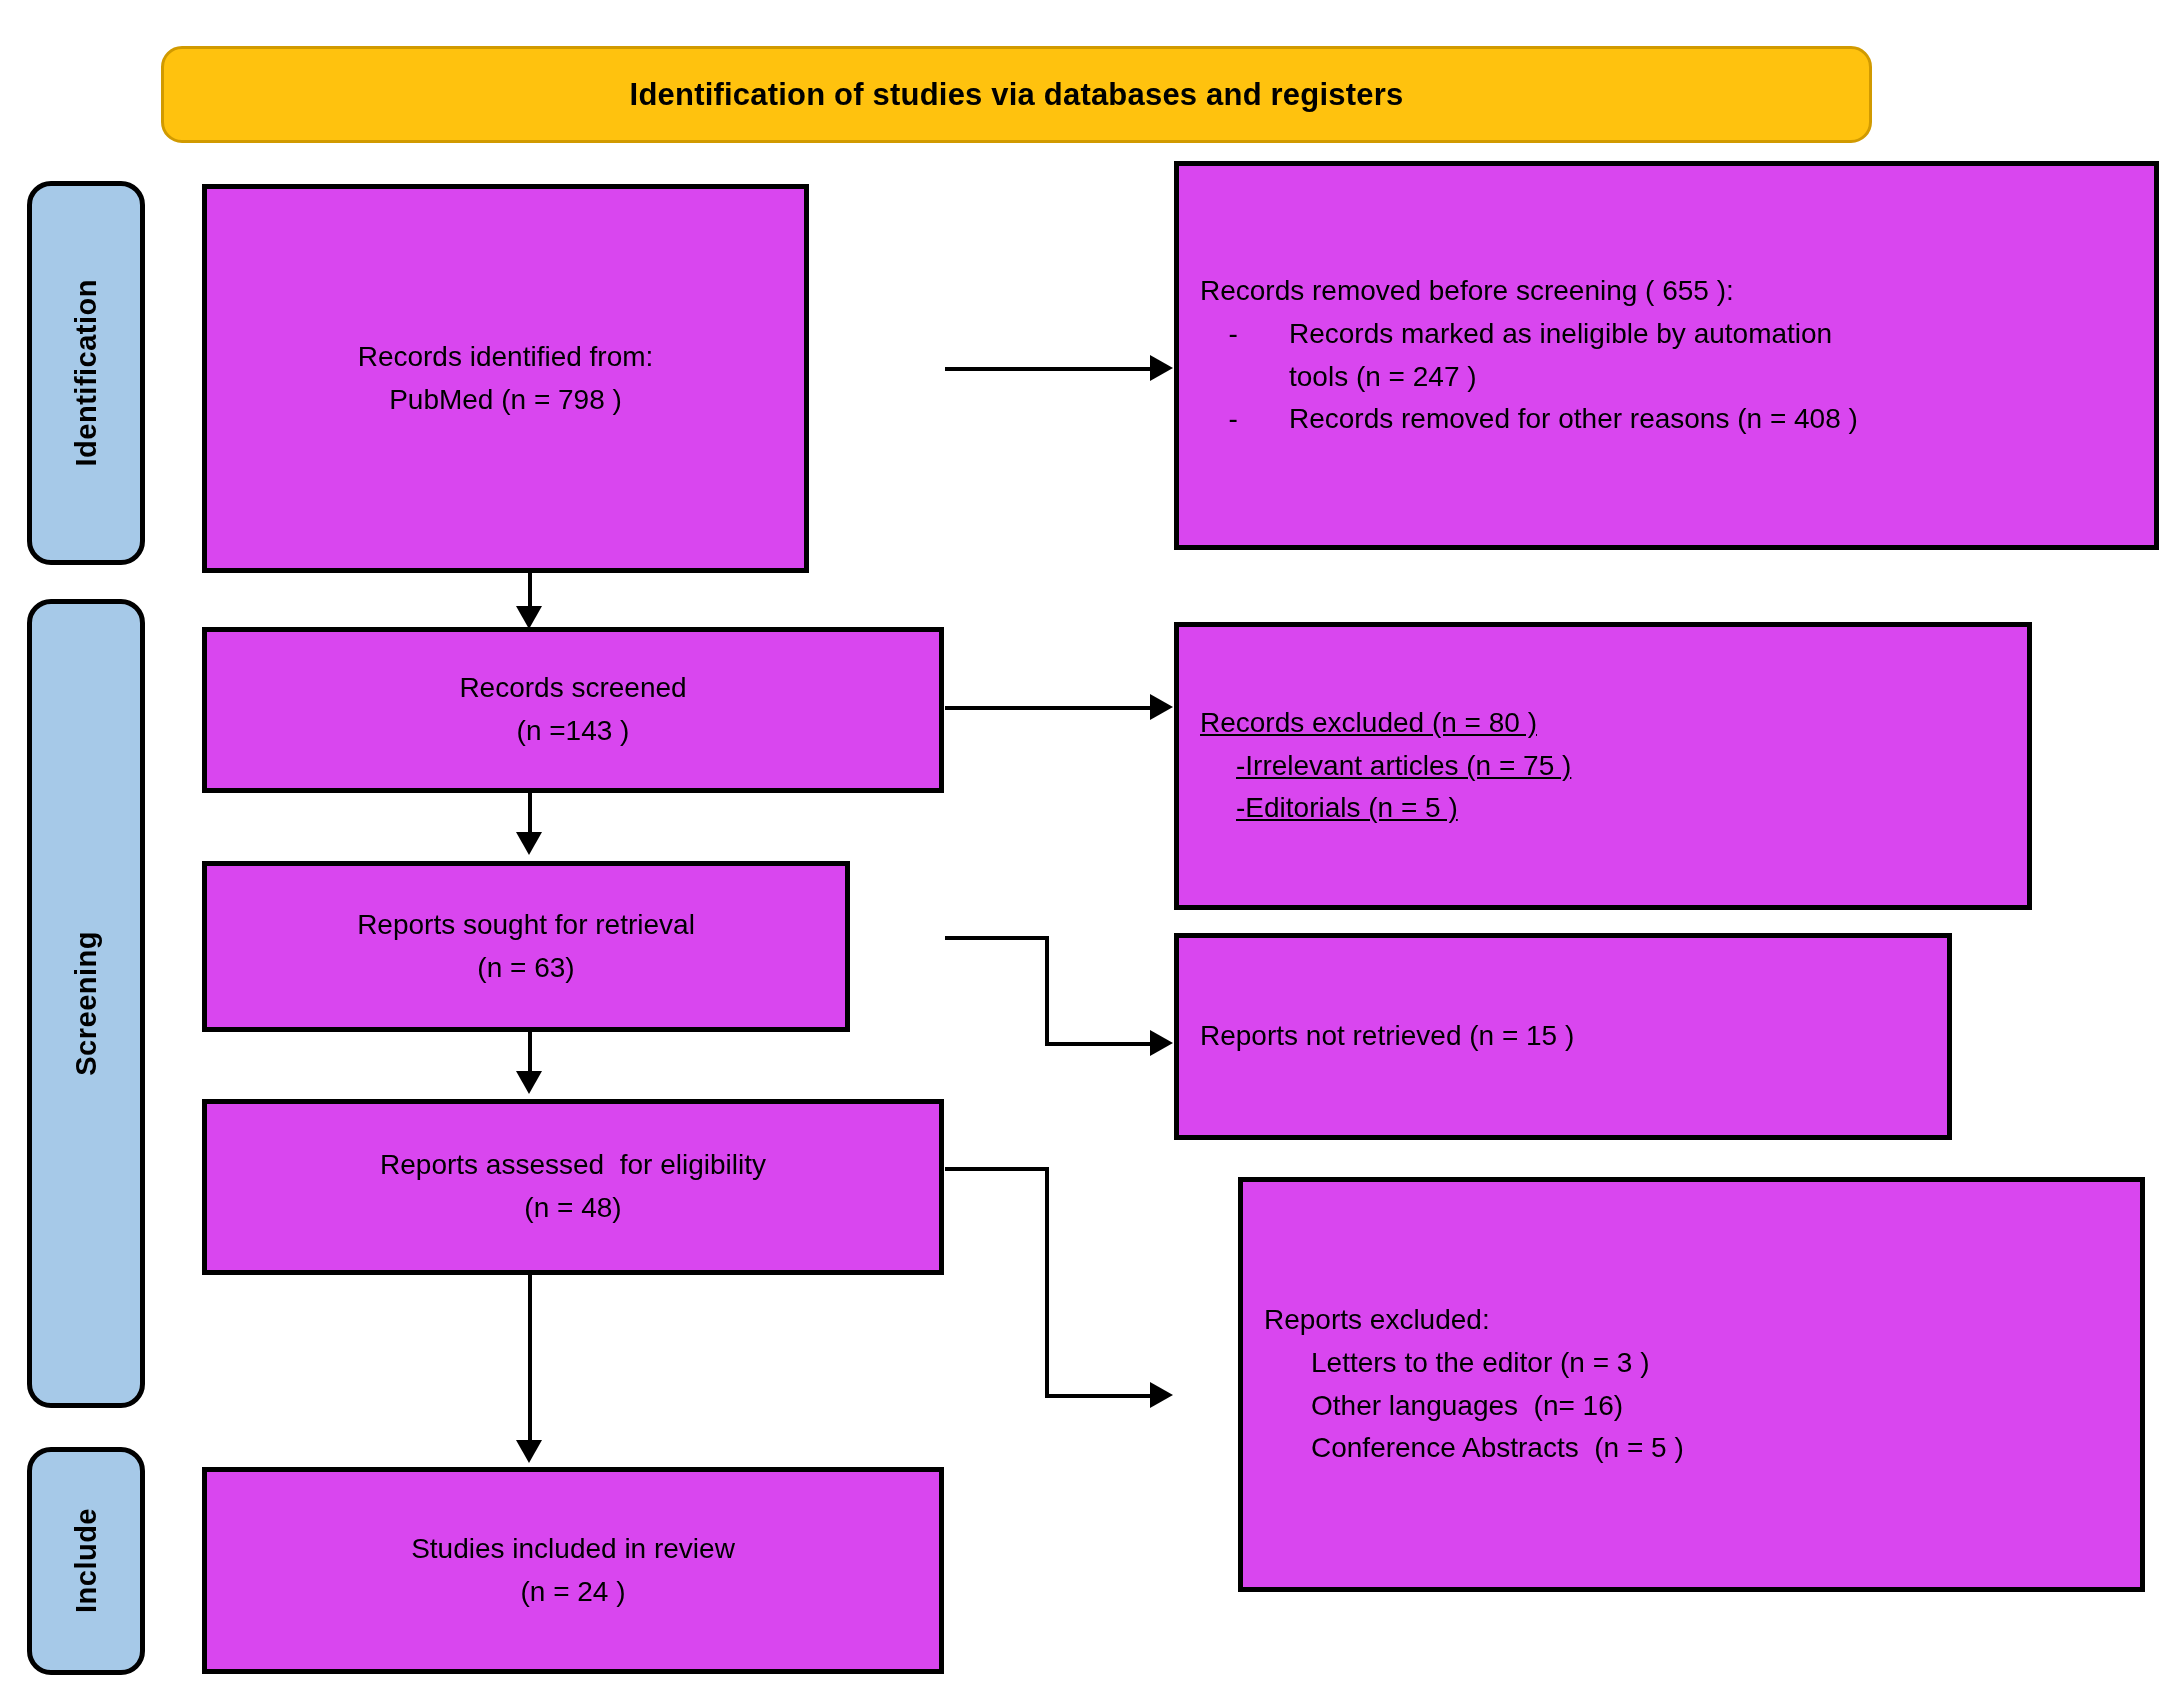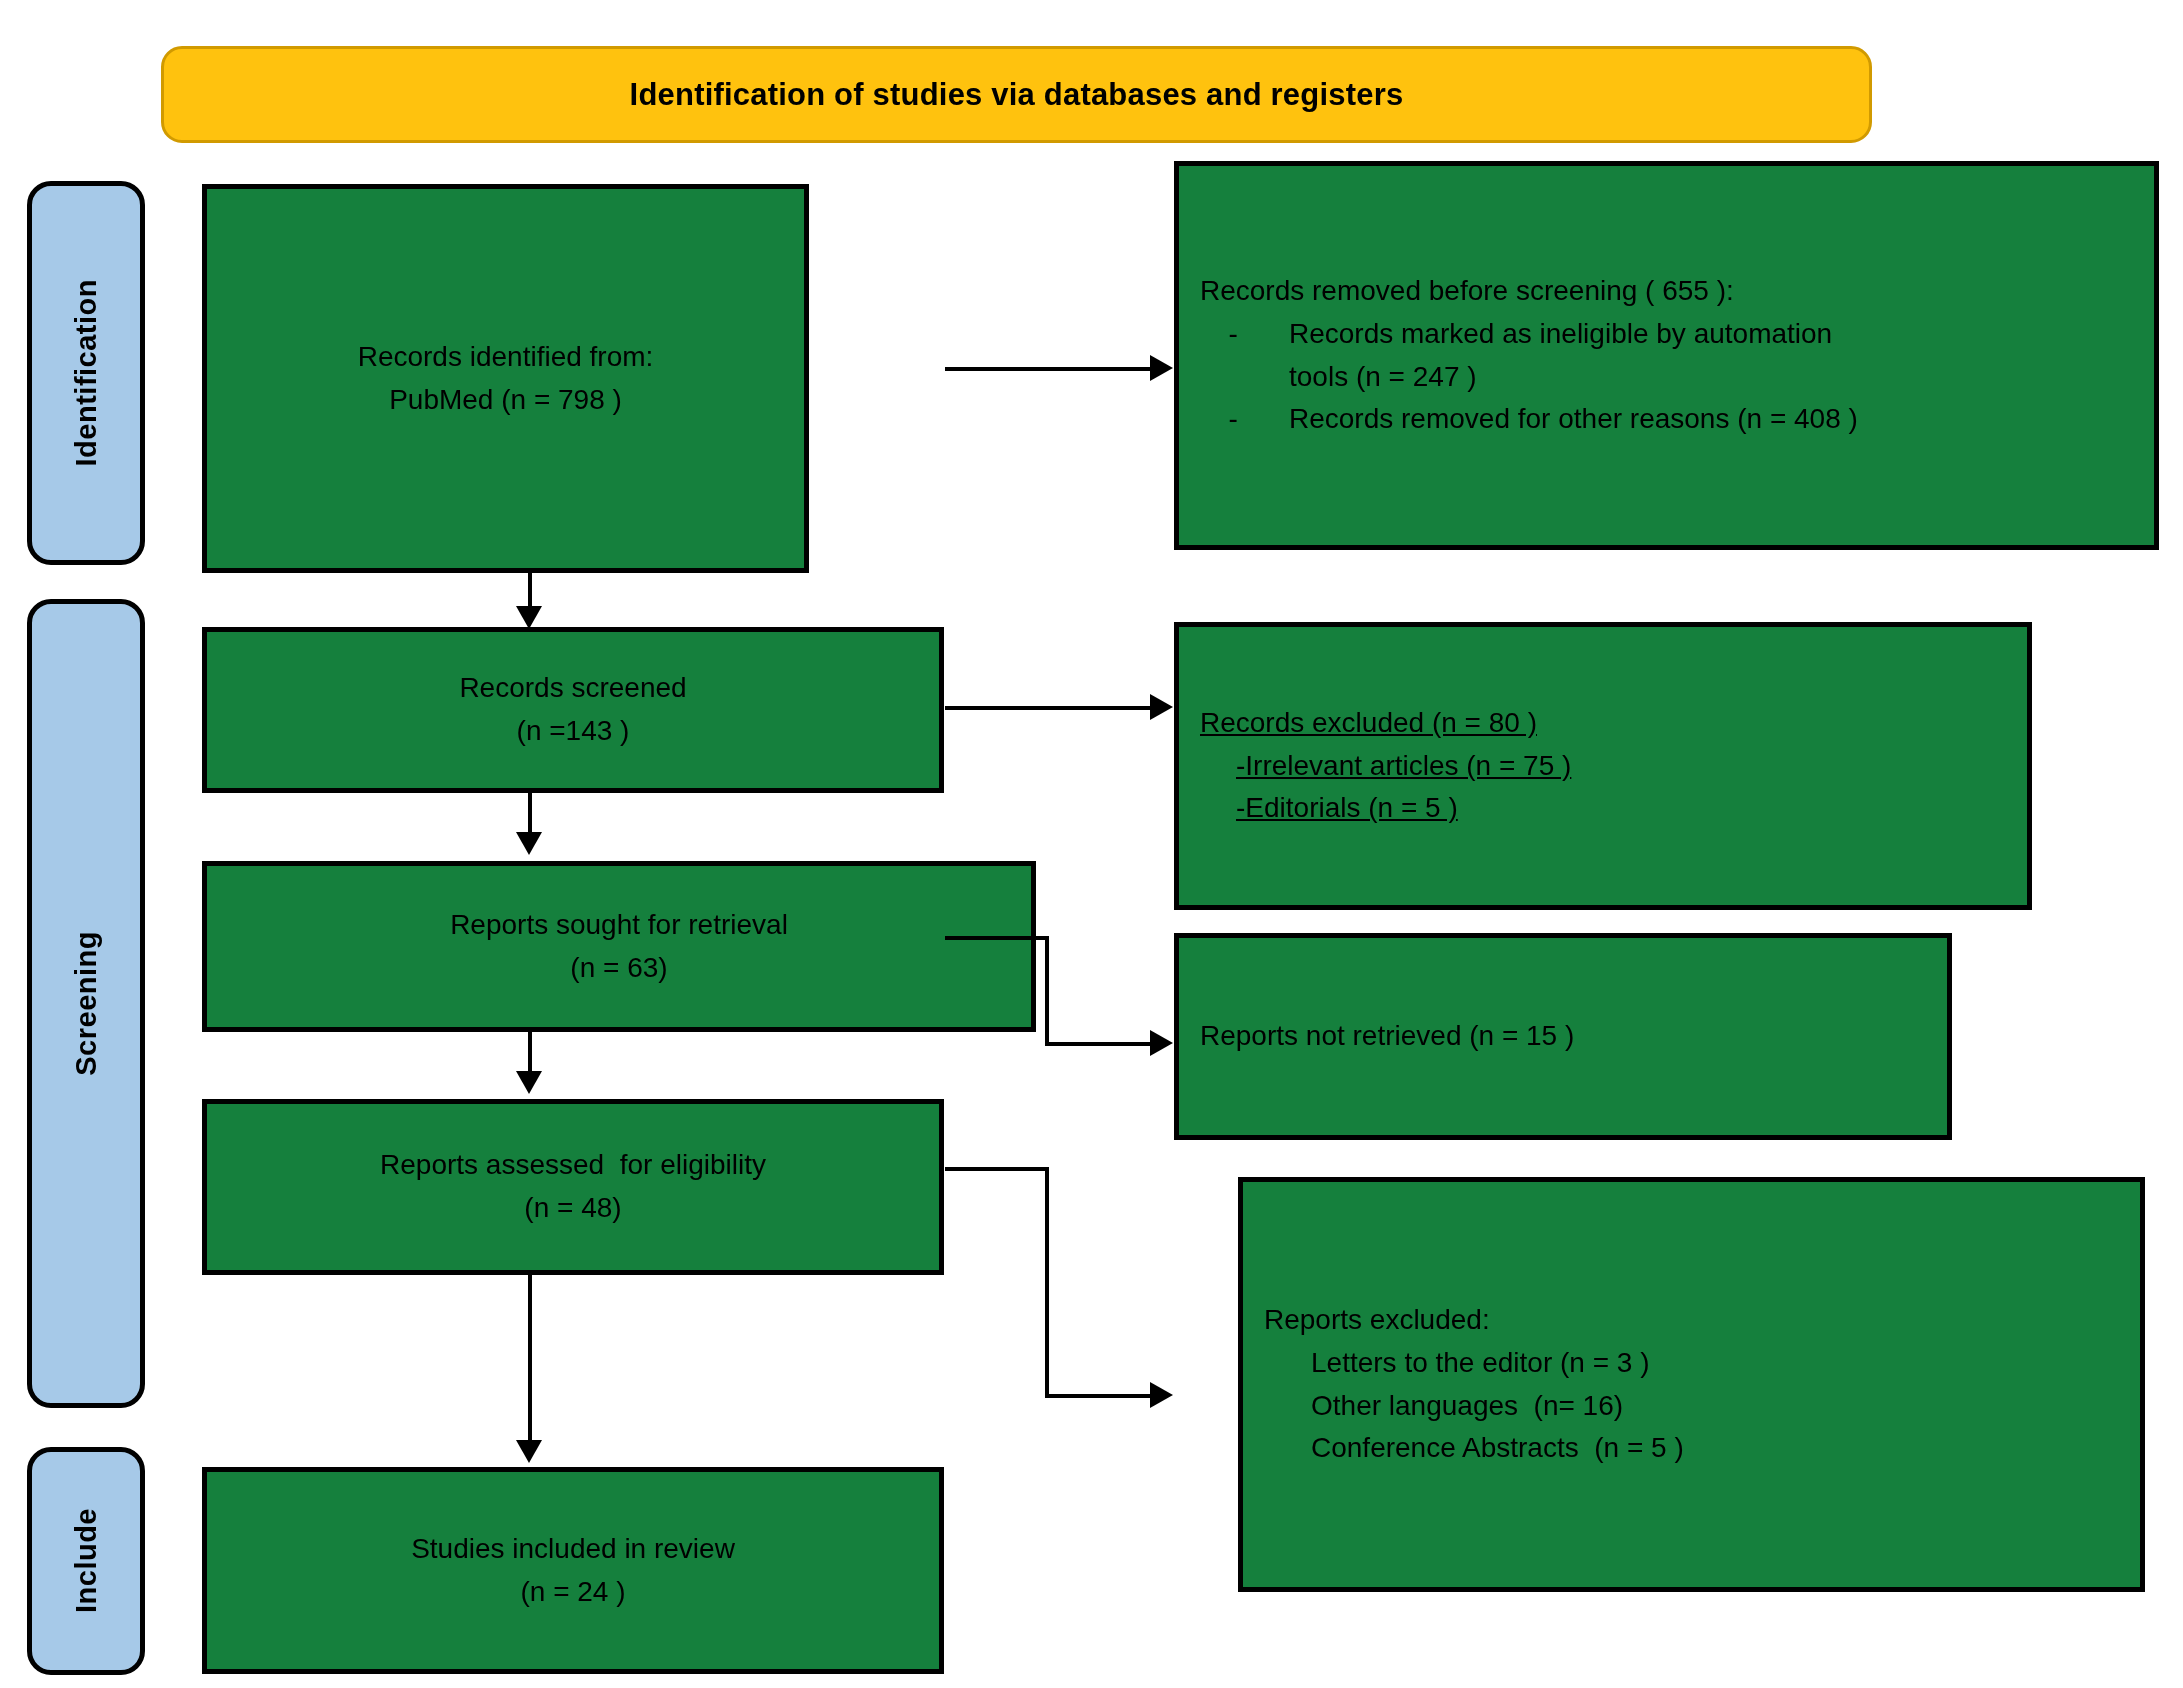--- a/index.html
+++ b/index.html
@@ -65,21 +65,21 @@
     transform: rotate(180deg);
     letter-spacing: 0.5px;
   }
   #stage-identification { left: 27px; top: 181px;  width: 118px; height: 384px; }
   #stage-screening      { left: 27px; top: 599px; width: 118px; height: 809px; }
   #stage-include        { left: 27px; top: 1447px; width: 118px; height: 228px; }
 
   
   .box {
     position: absolute;
-    background: #15803d;
+    background: #d946ef;
     border: 5.7px solid #000000;
     box-sizing: border-box;
     padding: 0 21px;
     display: flex;
     flex-direction: column;
     justify-content: center;
   }
   .box .line {
     font-size: 28px;
     line-height: 1.52;
@@ -104,21 +104,21 @@
     width: 52px;
     flex: 0 0 52px;
     padding-left: 28.5px;
     box-sizing: border-box;
   }
   .bullet-text { flex: 1 1 auto; margin-left: 37px; }
 
   
   #box-identified { left: 202px;  top: 184px;  width: 607px; height: 389px; }
   #box-screened   { left: 202px;  top: 627px; width: 742px; height: 166px; }
-  #box-sought     { left: 202px;  top: 861px; width: 834px; height: 171px; }
+  #box-sought     { left: 202px;  top: 861px; width: 648px; height: 171px; }
   #box-assessed   { left: 202px;  top: 1099px; width: 742px; height: 176px; }
   #box-included   { left: 202px;  top: 1467px; width: 742px; height: 207px; }
 
   
   #box-removed-before { left: 1174px; top: 161px;  width: 985px; height: 389px; }
   #box-excluded       { left: 1174px; top: 622px; width: 858px; height: 288px; text-decoration: underline; }
   #box-not-retrieved  { left: 1174px; top: 933px; width: 778px; height: 207px; }
   #box-rep-excluded   { left: 1238px; top: 1177px; width: 907px; height: 415px; }
 
   

